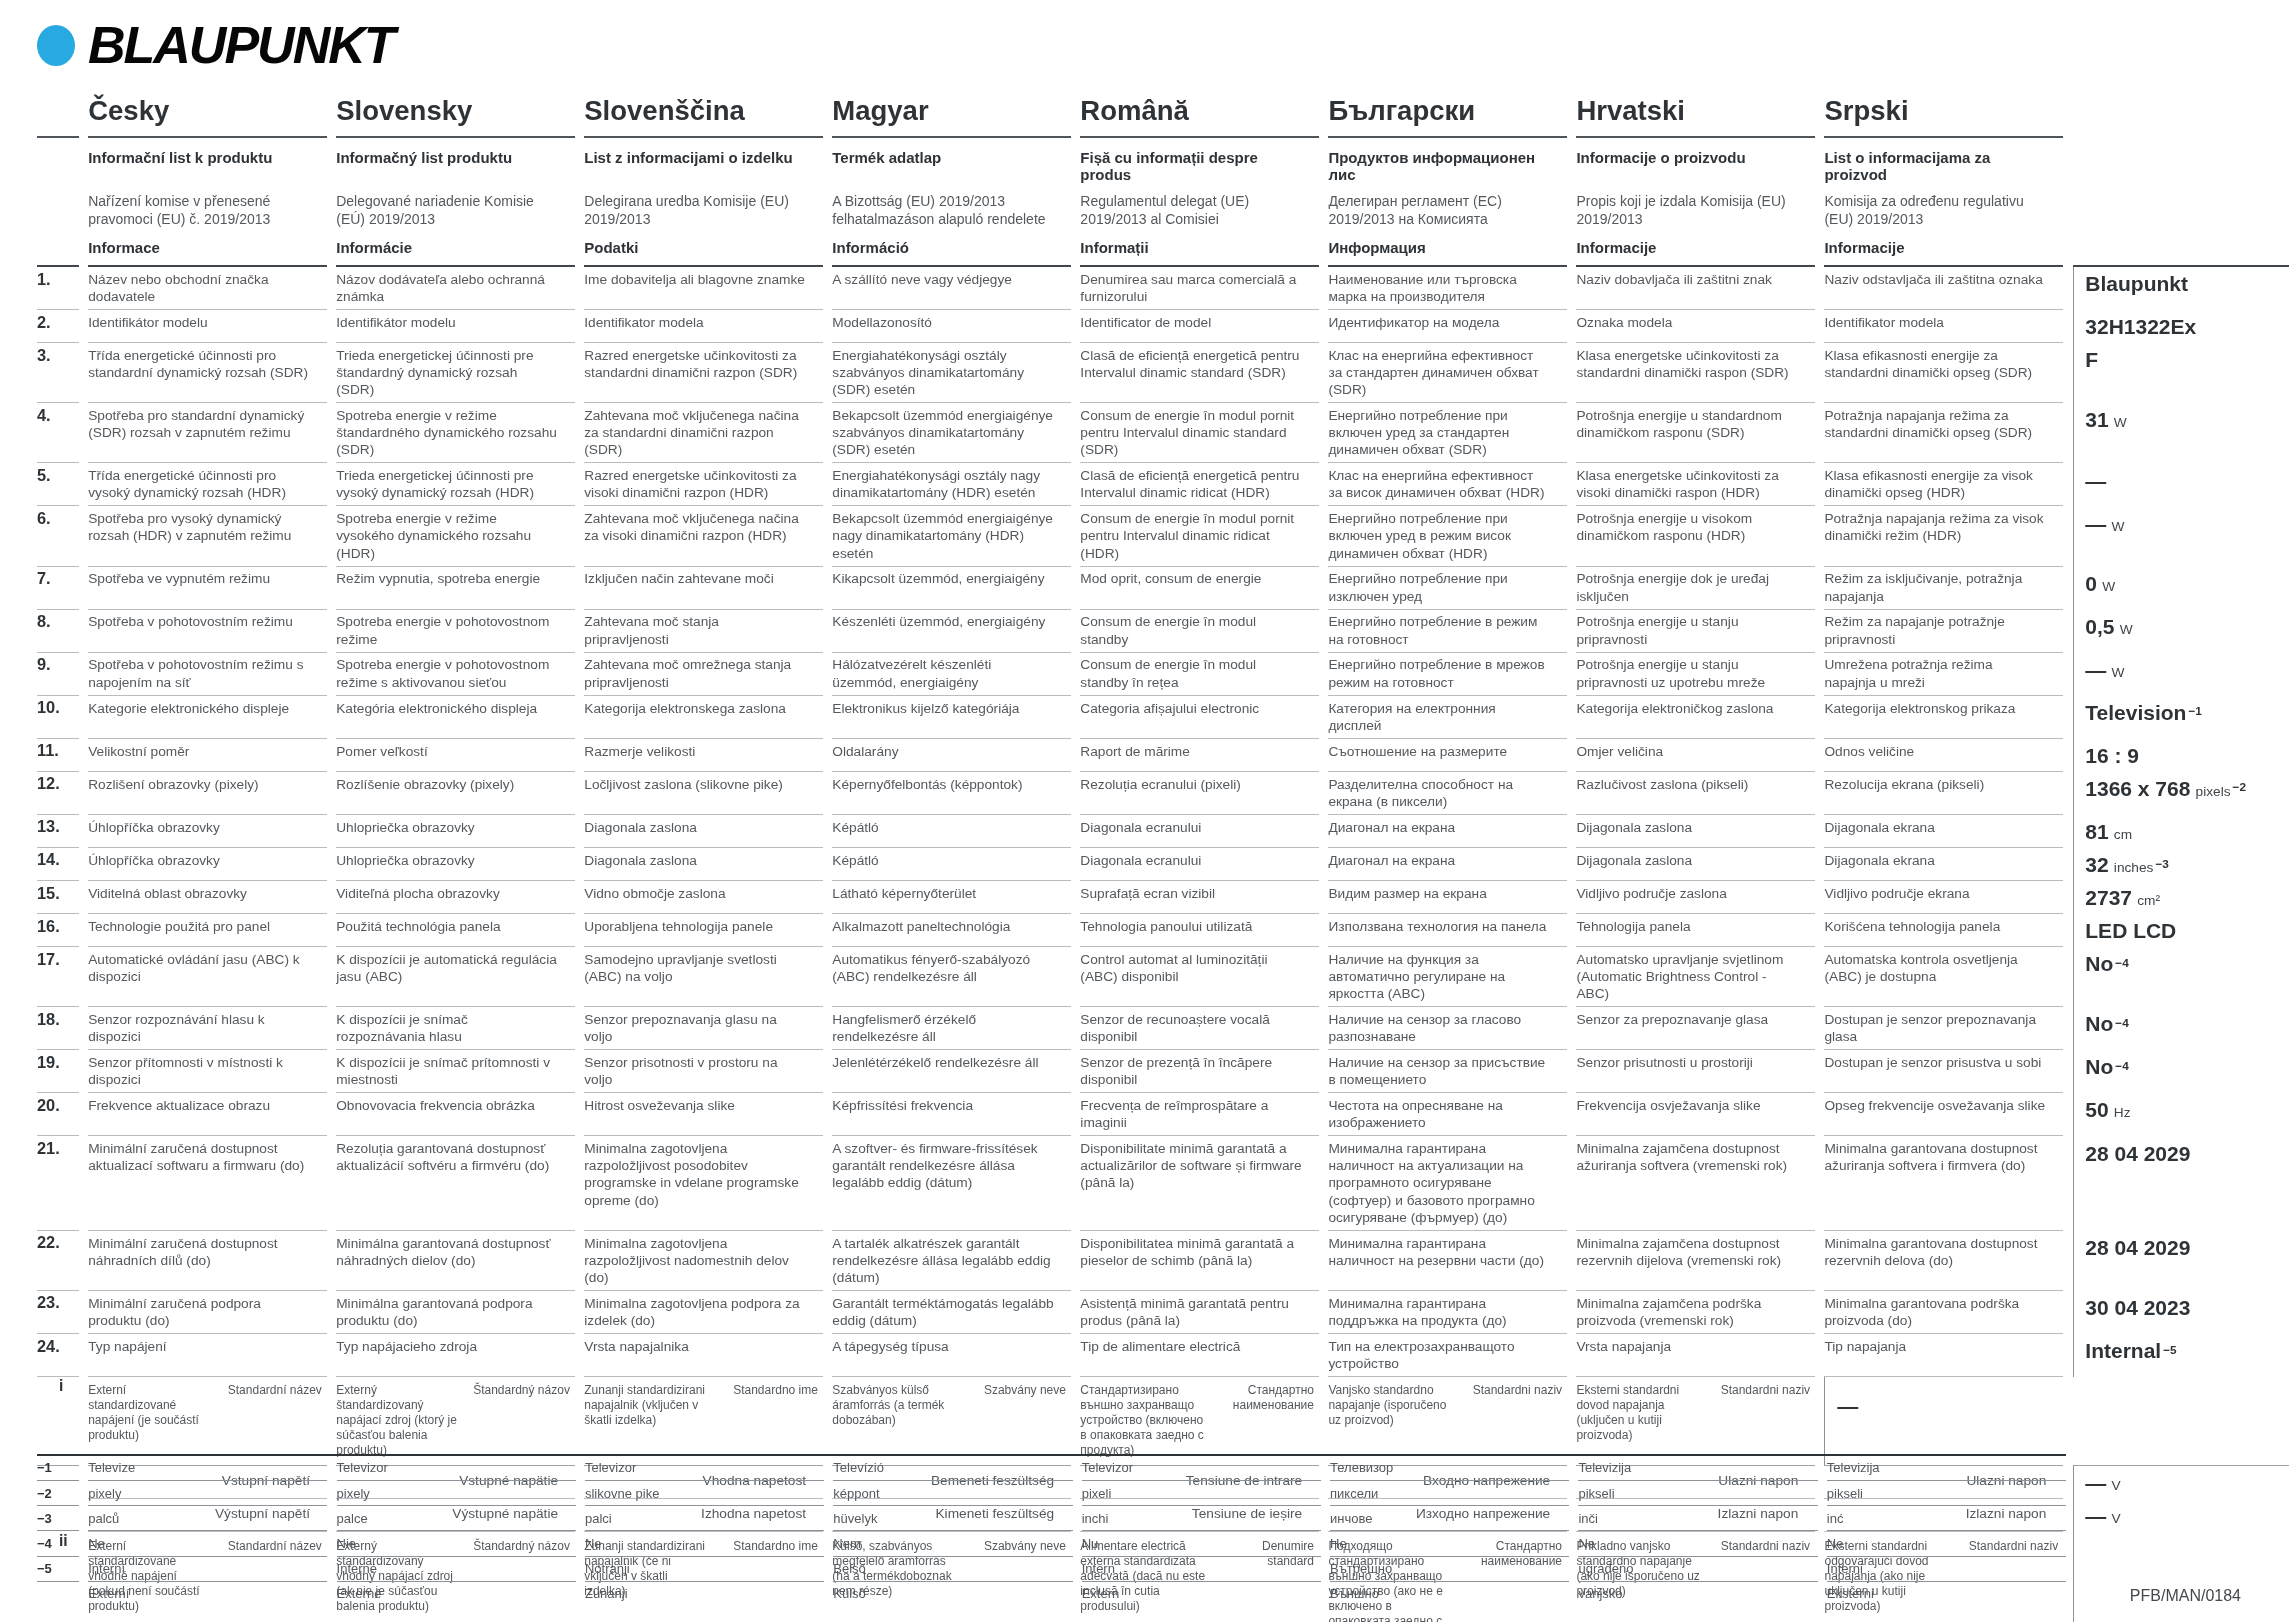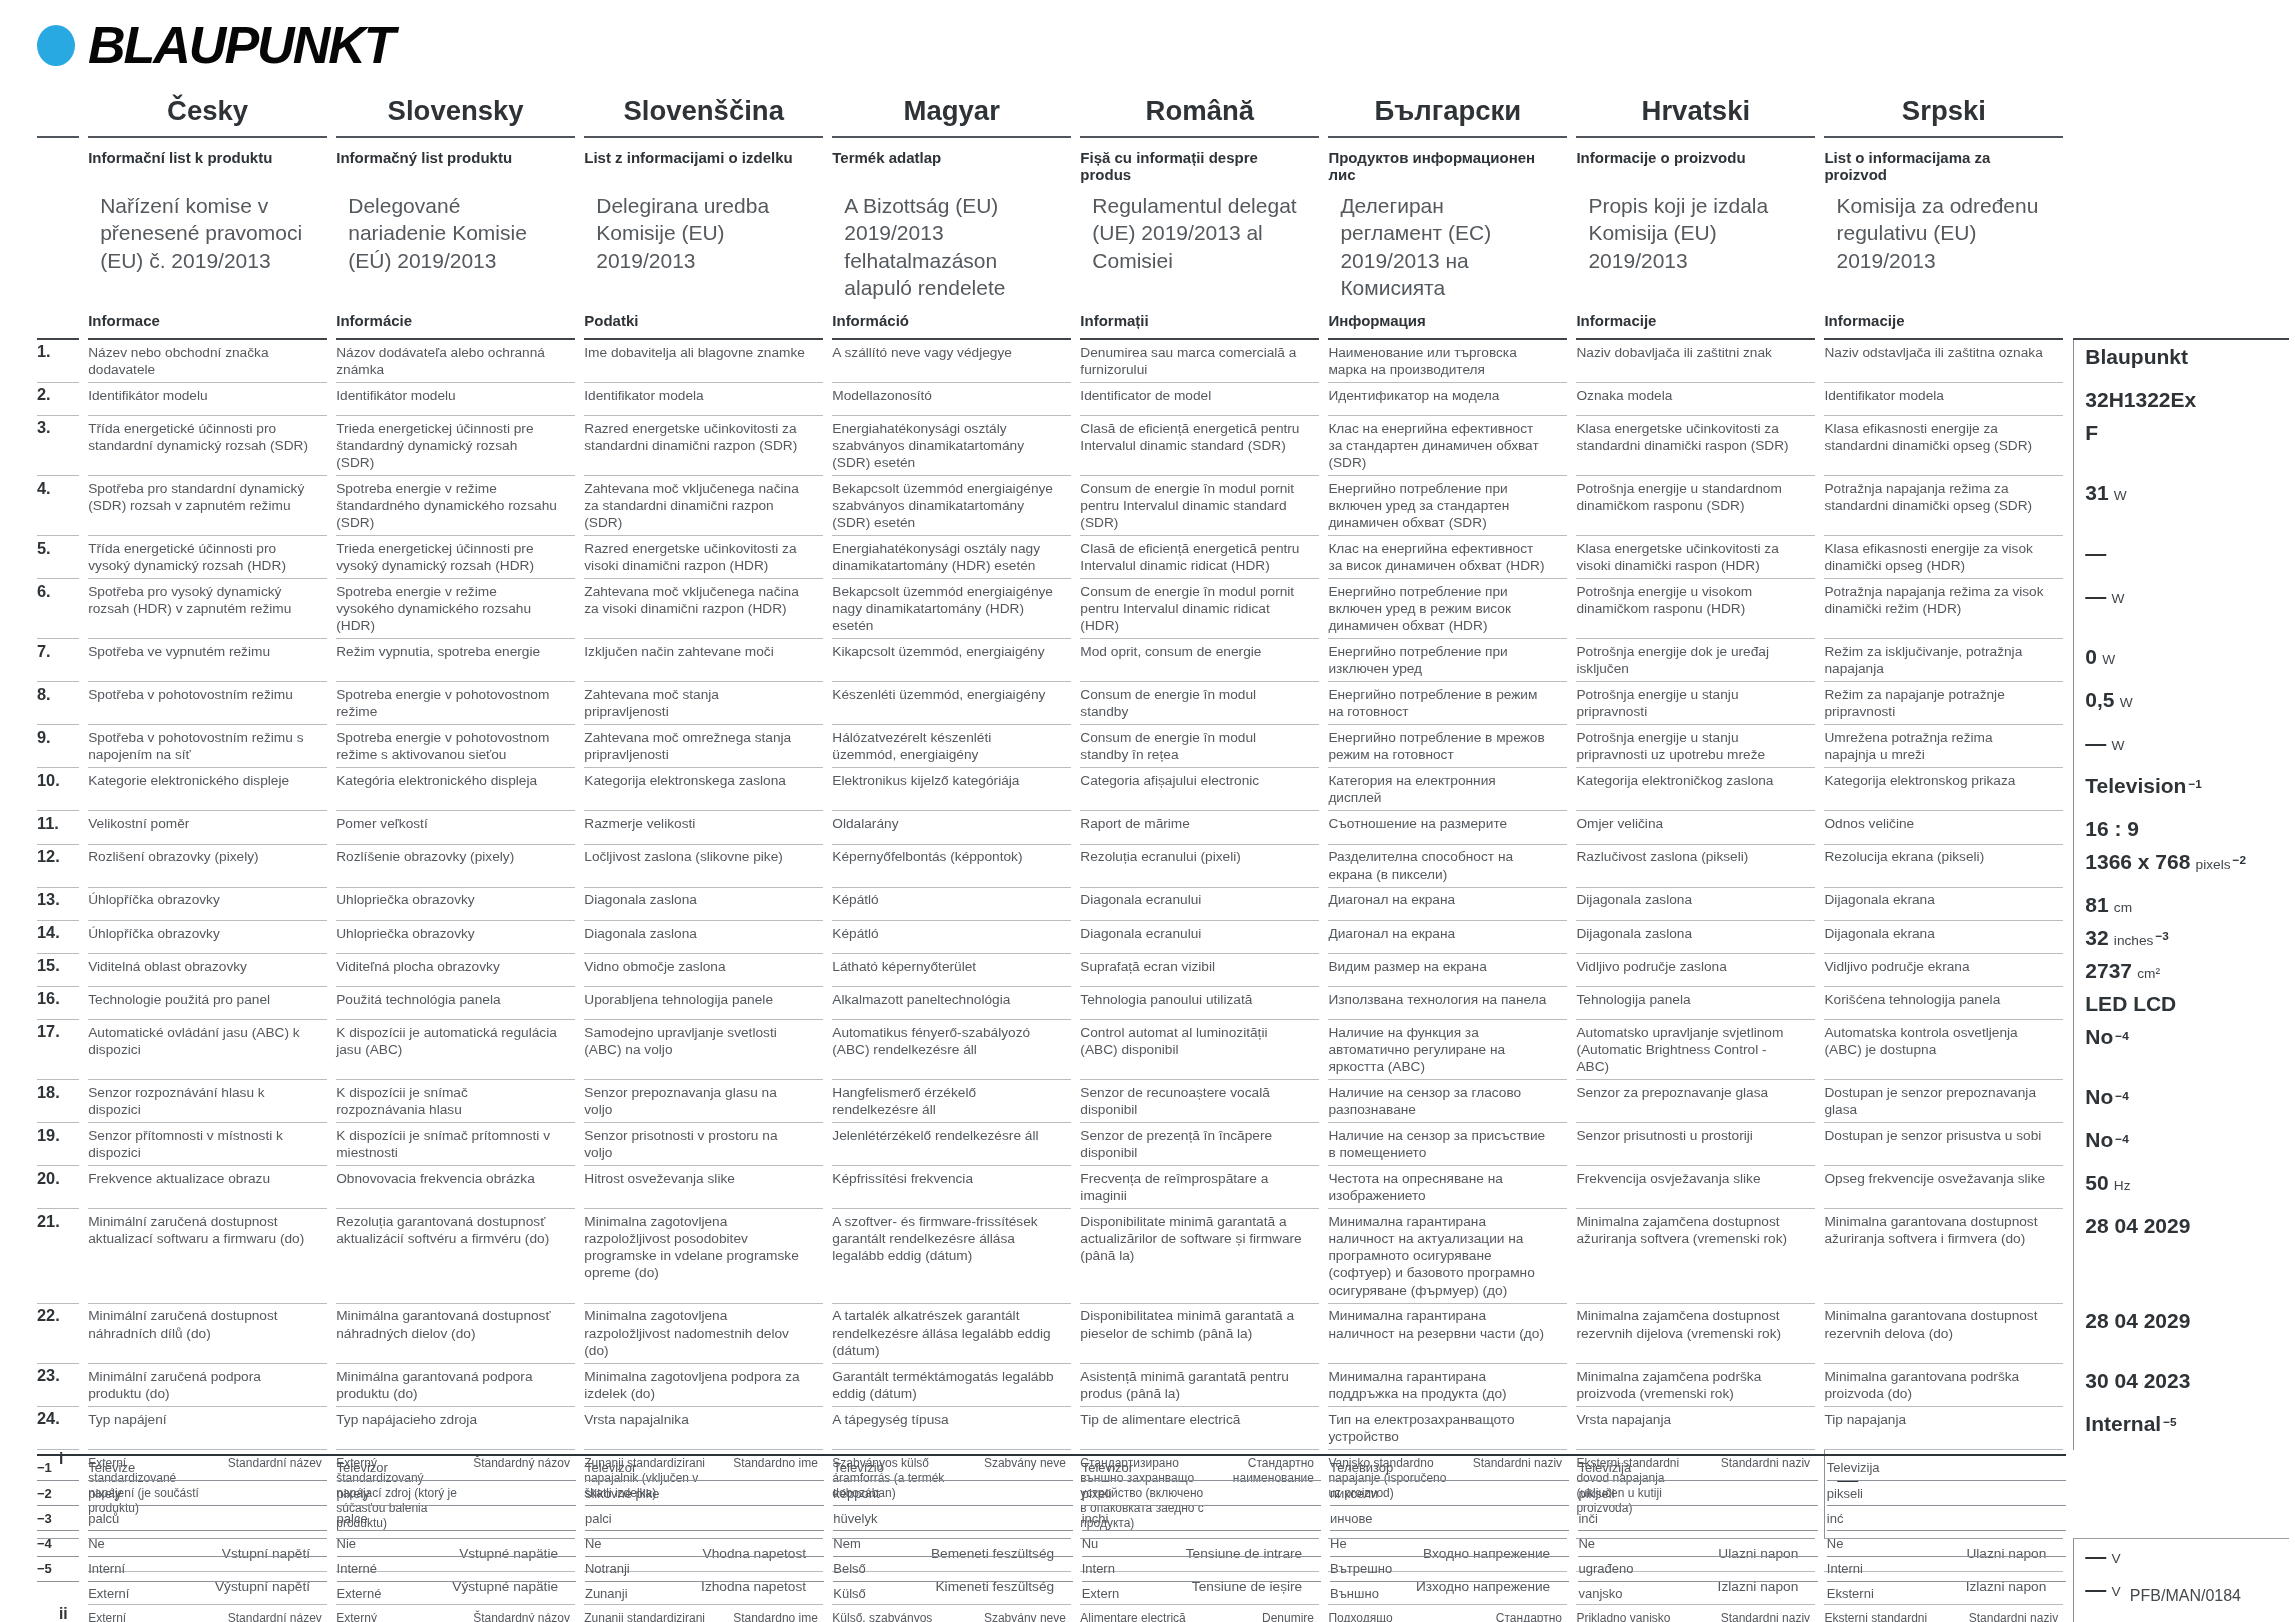--- a/index.html
+++ b/index.html
@@ -5,24 +5,24 @@
   html,body{margin:0;padding:0;background:#ffffff;}
   body{width:2295px;height:1623px;position:relative;font-family:"Liberation Sans",sans-serif;color:#54595e;overflow:hidden;}
   .page{position:absolute;inset:0;padding:23.6px 6.5px 0 37px;box-sizing:border-box;border-radius:30px;}
   
   .logo{display:flex;align-items:center;gap:13px;margin-bottom:26px;height:43px;}
   .logo-dot{width:38px;height:41px;border-radius:50%;background:#29A9E2;}
   .logo-text{font-size:52px;font-weight:900;font-style:italic;color:#060606;letter-spacing:-2px;line-height:1;}
   
   .trow{display:grid;grid-template-columns:42px repeat(8,1fr) 216px;column-gap:9.2px;}
   .cell{box-sizing:border-box;}
-  .lang-h{font-size:27.5px;font-weight:700;color:#2e3338;padding:2.6px 0 9.2px 0;border-bottom:2px solid #50565c;text-align:center;}
+  .lang-h{font-size:27.5px;font-weight:700;color:#2e3338;padding:2.6px 0 9.2px 0;border-bottom:2px solid #50565c;}
   .num-h{border-bottom:2px solid #50565c;}
   .sheet-t{font-size:15px;font-weight:700;color:#2e3338;padding:10.5px 17px 3.9px 0;}
-  .reg{font-size:21px;padding:5.2px 17px 6.5px 0;line-height:1.3;margin-left:12px;}
+  .reg{font-size:14px;padding:5.2px 17px 6.5px 0;line-height:1.3;}
   .info{font-size:15px;font-weight:700;color:#2e3338;padding:3.9px 17px 9.2px 0;border-bottom:2px solid #3f454b;}
   .lbl{font-size:13.7px;line-height:1.25;padding:3.9px 17px 3.9px 0;border-bottom:1.3px solid #b9bcc0;}
   .num{font-size:16.4px;font-weight:700;color:#2e3338;padding:2.6px 0 3.9px 0;border-bottom:1.3px solid #b9bcc0;}
   .marker{font-size:15.7px;font-weight:700;color:#2e3338;padding-left:22px;}
   .val{border-left:1.3px solid #8d9298;padding:5.2px 0 3.9px 11.8px;}
   .val .v{font-size:21px;font-weight:700;color:#2e3338;}
   .val .unit{font-size:13.7px;font-weight:400;color:#40464c;margin-left:5.2px;}
   .val sup{font-size:11.8px;font-weight:700;color:#2e3338;margin-left:2px;}
   .val-h{}
   .psu{display:flex;gap:7.9px;font-size:12px;line-height:1.25;padding:6.5px 5.2px 6.5px 0;}

